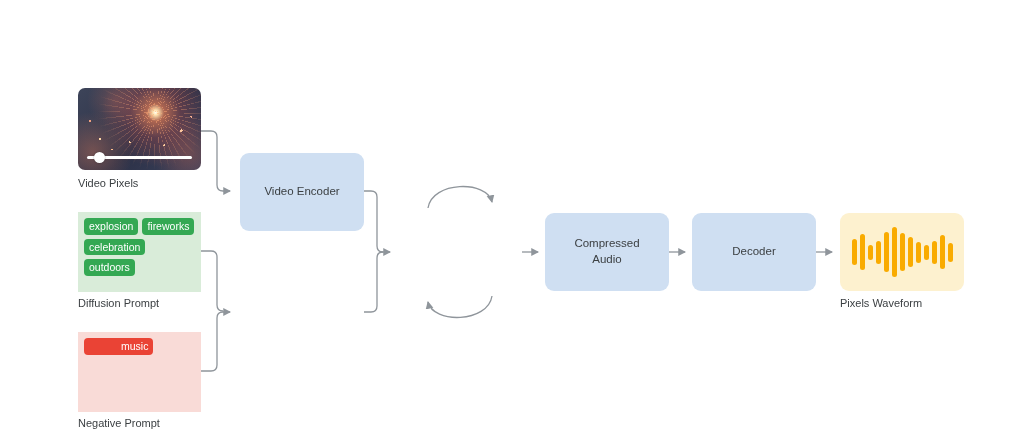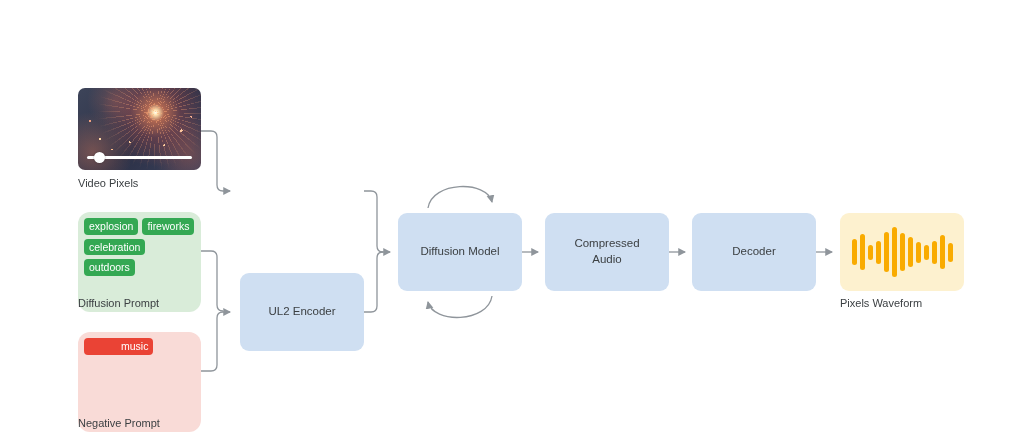--- a/index.html
+++ b/index.html
@@ -53,21 +53,21 @@
   .progress-track{
     position:absolute;left:7%;right:7%;bottom:11px;height:3.5px;background:#fff;border-radius:2px;
   }
   .playhead{
     position:absolute;left:13%;bottom:7px;width:11px;height:11px;background:#fff;border-radius:50%;
     box-shadow:0 0 2px rgba(0,0,0,.35);
   }
 
   
   .panel{
-    position:absolute;width:123px;height:100px;border-radius:12px;padding:6px;box-sizing:border-box;
+    position:absolute;width:123px;height:80px;border-radius:0;padding:6px;box-sizing:border-box;
   }
   .panel.positive{background:var(--positive-fill,#d9ecd9);}
   .panel.negative{background:var(--negative-fill,#f9dbd7);}
   .tags{display:flex;flex-wrap:wrap;gap:4px;}
   .tag{
     display:inline-block;font-size:10.5px;line-height:1;color:#fff;
     padding:3px 5px;border-radius:4px;white-space:nowrap;
   }
   .panel.positive .tag{background:var(--positive-tag,#34a853);}
   .panel.negative .tag{background:var(--negative-tag,#ea4335);padding-left:37px;}
@@ -127,25 +127,22 @@
   </div>
   <div class="caption" style="left:78px;top:297px">Diffusion Prompt</div>
 
   <div class="panel negative" style="left:78px;top:332px">
     <div class="tags">
         <span class="tag">music</span>
       </div>
   </div>
   <div class="caption" style="left:78px;top:417px">Negative Prompt</div>
 
-  <div class="node" style="left:240px;top:273px">
-    <span class="lbl">UL2 Encoder</span>
-  </div>
-  <div class="node" style="left:398px;top:213px">
-    <span class="lbl">Diffusion Model</span>
+  <div class="node" style="left:240px;top:153px">
+    <span class="lbl">Video Encoder</span>
   </div>
   <div class="node" style="left:692px;top:213px">
     <span class="lbl">Decoder</span>
   </div>
   <div class="node" style="left:545px;top:213px">
     <span class="lbl">Compressed Audio</span>
   </div>
 
   <div class="node waveform" style="left:840px;top:213px">
     <div class="wbars">

